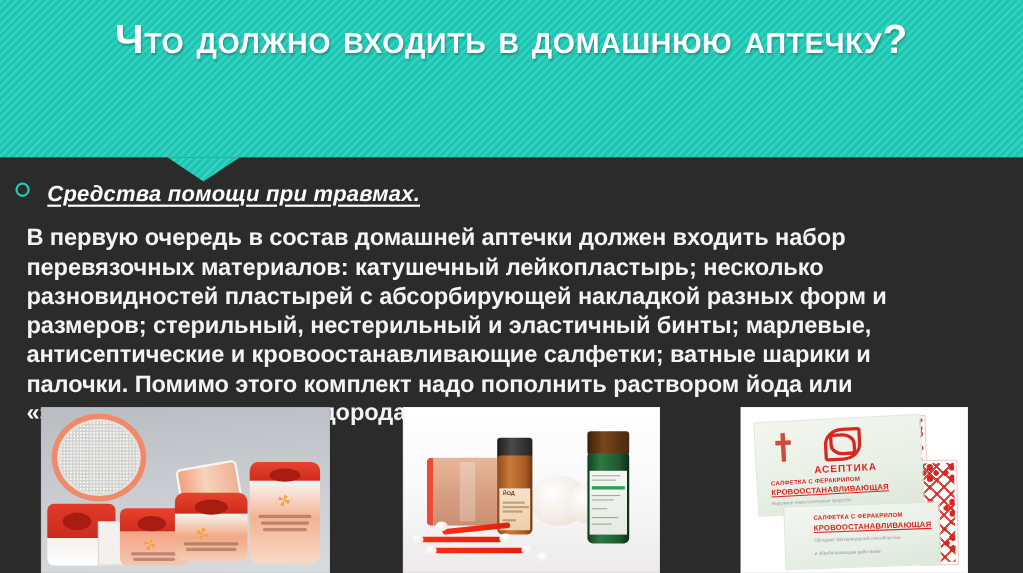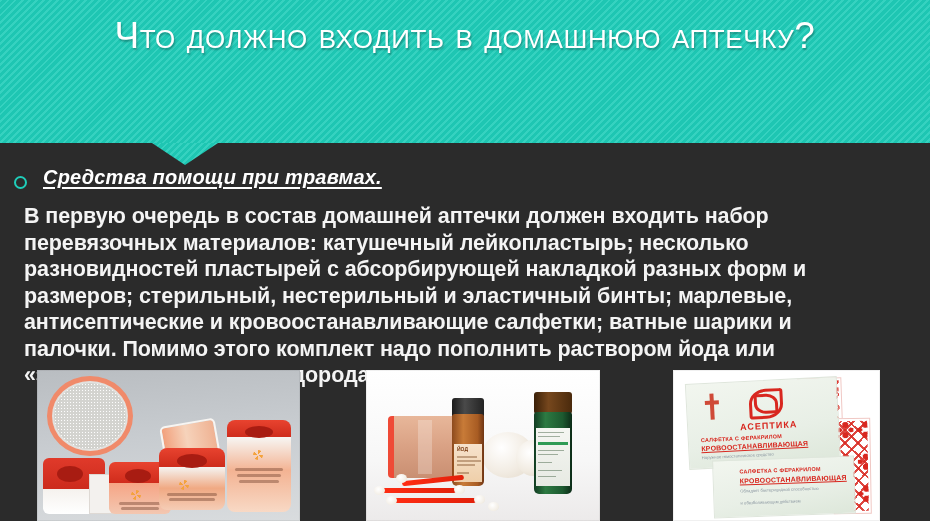--- a/index.html
+++ b/index.html
@@ -65,33 +65,33 @@
   }
   .slide-title {
     position: absolute;
     left: 60px;
     top: 12px;
     width: 810px;
     text-align: center;
     color: #ffffff;
     font-size: 37px;
     line-height: 47px;
-    font-weight: normal;
+    font-weight: bold;
     font-variant: small-caps;
     letter-spacing: 0.6px;
     text-shadow: 1px 2px 2px rgba(0,0,0,0.28);
   }
 
   
   .bullet-row {
     position: absolute;
     left: 14px;
     top: 166px;
     display: flex;
-    align-items: flex-end;
+    align-items: flex-start;
   }
   .bullet-marker {
     width: 13px;
     height: 13px;
     border: 2px solid #1fcdb9;
     border-radius: 50%;
     box-sizing: border-box;
     flex: 0 0 auto;
   }
   .bullet-text {

